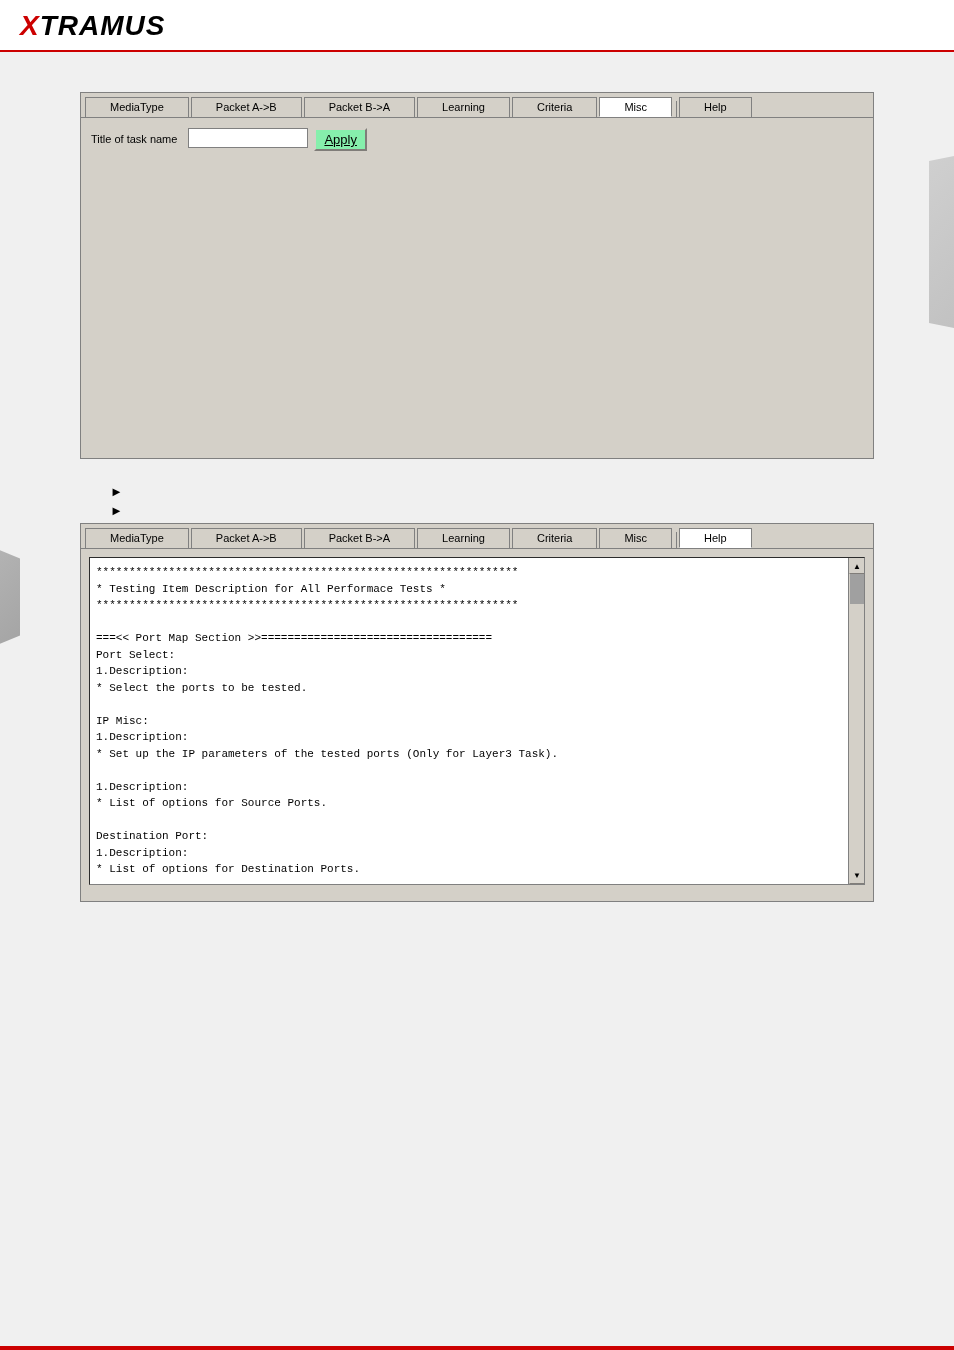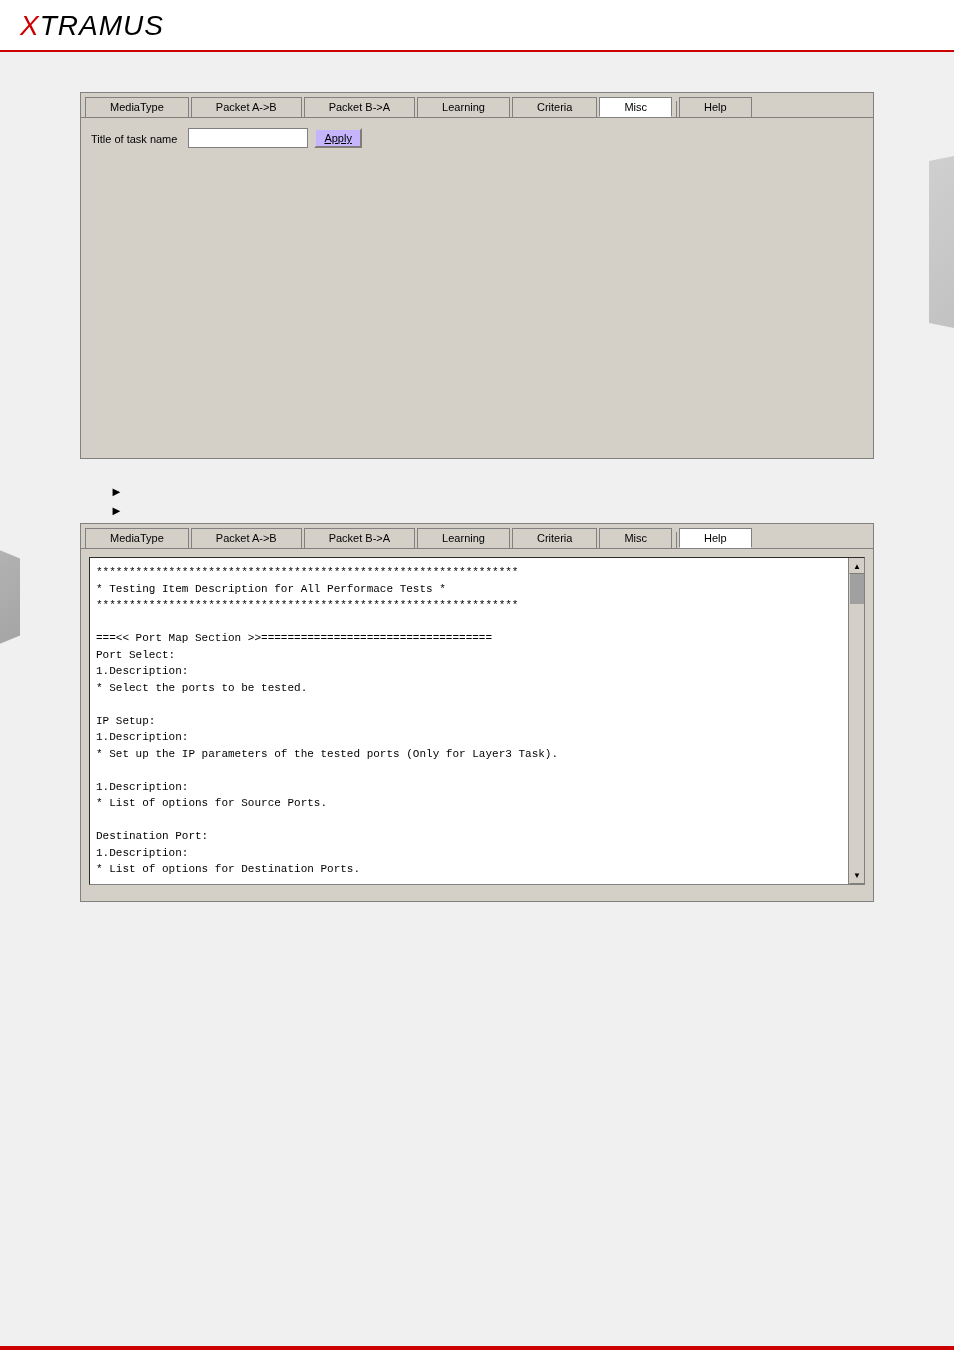--- a/index.html
+++ b/index.html
@@ -14,21 +14,21 @@
     }
 
     
     .header {
       background: #fff;
       padding: 10px 20px 8px 20px;
       border-bottom: 2px solid #c00;
     }
     .logo {
       font-size: 28px;
-      font-weight: normal;
+      font-weight: bold;
       color: #c00;
       letter-spacing: 1px;
     }
     .logo span {
       font-style: italic;
     }
     .logo-rest {
       color: #000;
       font-style: normal;
     }
@@ -98,22 +98,22 @@
     .task-name-input {
       width: 120px;
       height: 20px;
       border: 1px solid #808080;
       background: #fff;
       margin-right: 6px;
     }
     .apply-button {
       padding: 2px 8px;
       border: 2px outset #d4d0c8;
-      background: #c4b5fd;
-      font-size: 11px;
+      background: #86efac;
+      font-size: 13px;
       cursor: pointer;
       text-decoration: underline;
     }
 
     
     .watermark-container {
       position: relative;
       overflow: hidden;
     }
     .watermark {
@@ -224,21 +224,21 @@
       <div class="help-text" style="padding:6px 20px 6px 6px; font-family:'Courier New', monospace; font-size:11px; line-height:1.5;">
         <div>****************************************************************</div>
         <div>*          Testing Item Description for All Performace Tests          *</div>
         <div>****************************************************************</div>
         <br>
         <div>===&lt;&lt; Port Map Section &gt;&gt;===================================</div>
         <div>Port Select:</div>
         <div>1.Description:</div>
         <div>   * Select the ports to be tested.</div>
         <br>
-        <div>IP Setup:</div>
+        <div>IP Misc:</div>
         <div>1.Description:</div>
         <div>   * Set up the IP parameters of the tested ports (Only for Layer3 Task).</div>
         <br>
         <div>1.Description:</div>
         <div>   * List of options for Source Ports.</div>
         <br>
         <div>Destination Port:</div>
         <div>1.Description:</div>
         <div>   * List of options for Destination Ports.</div>
       </div>

